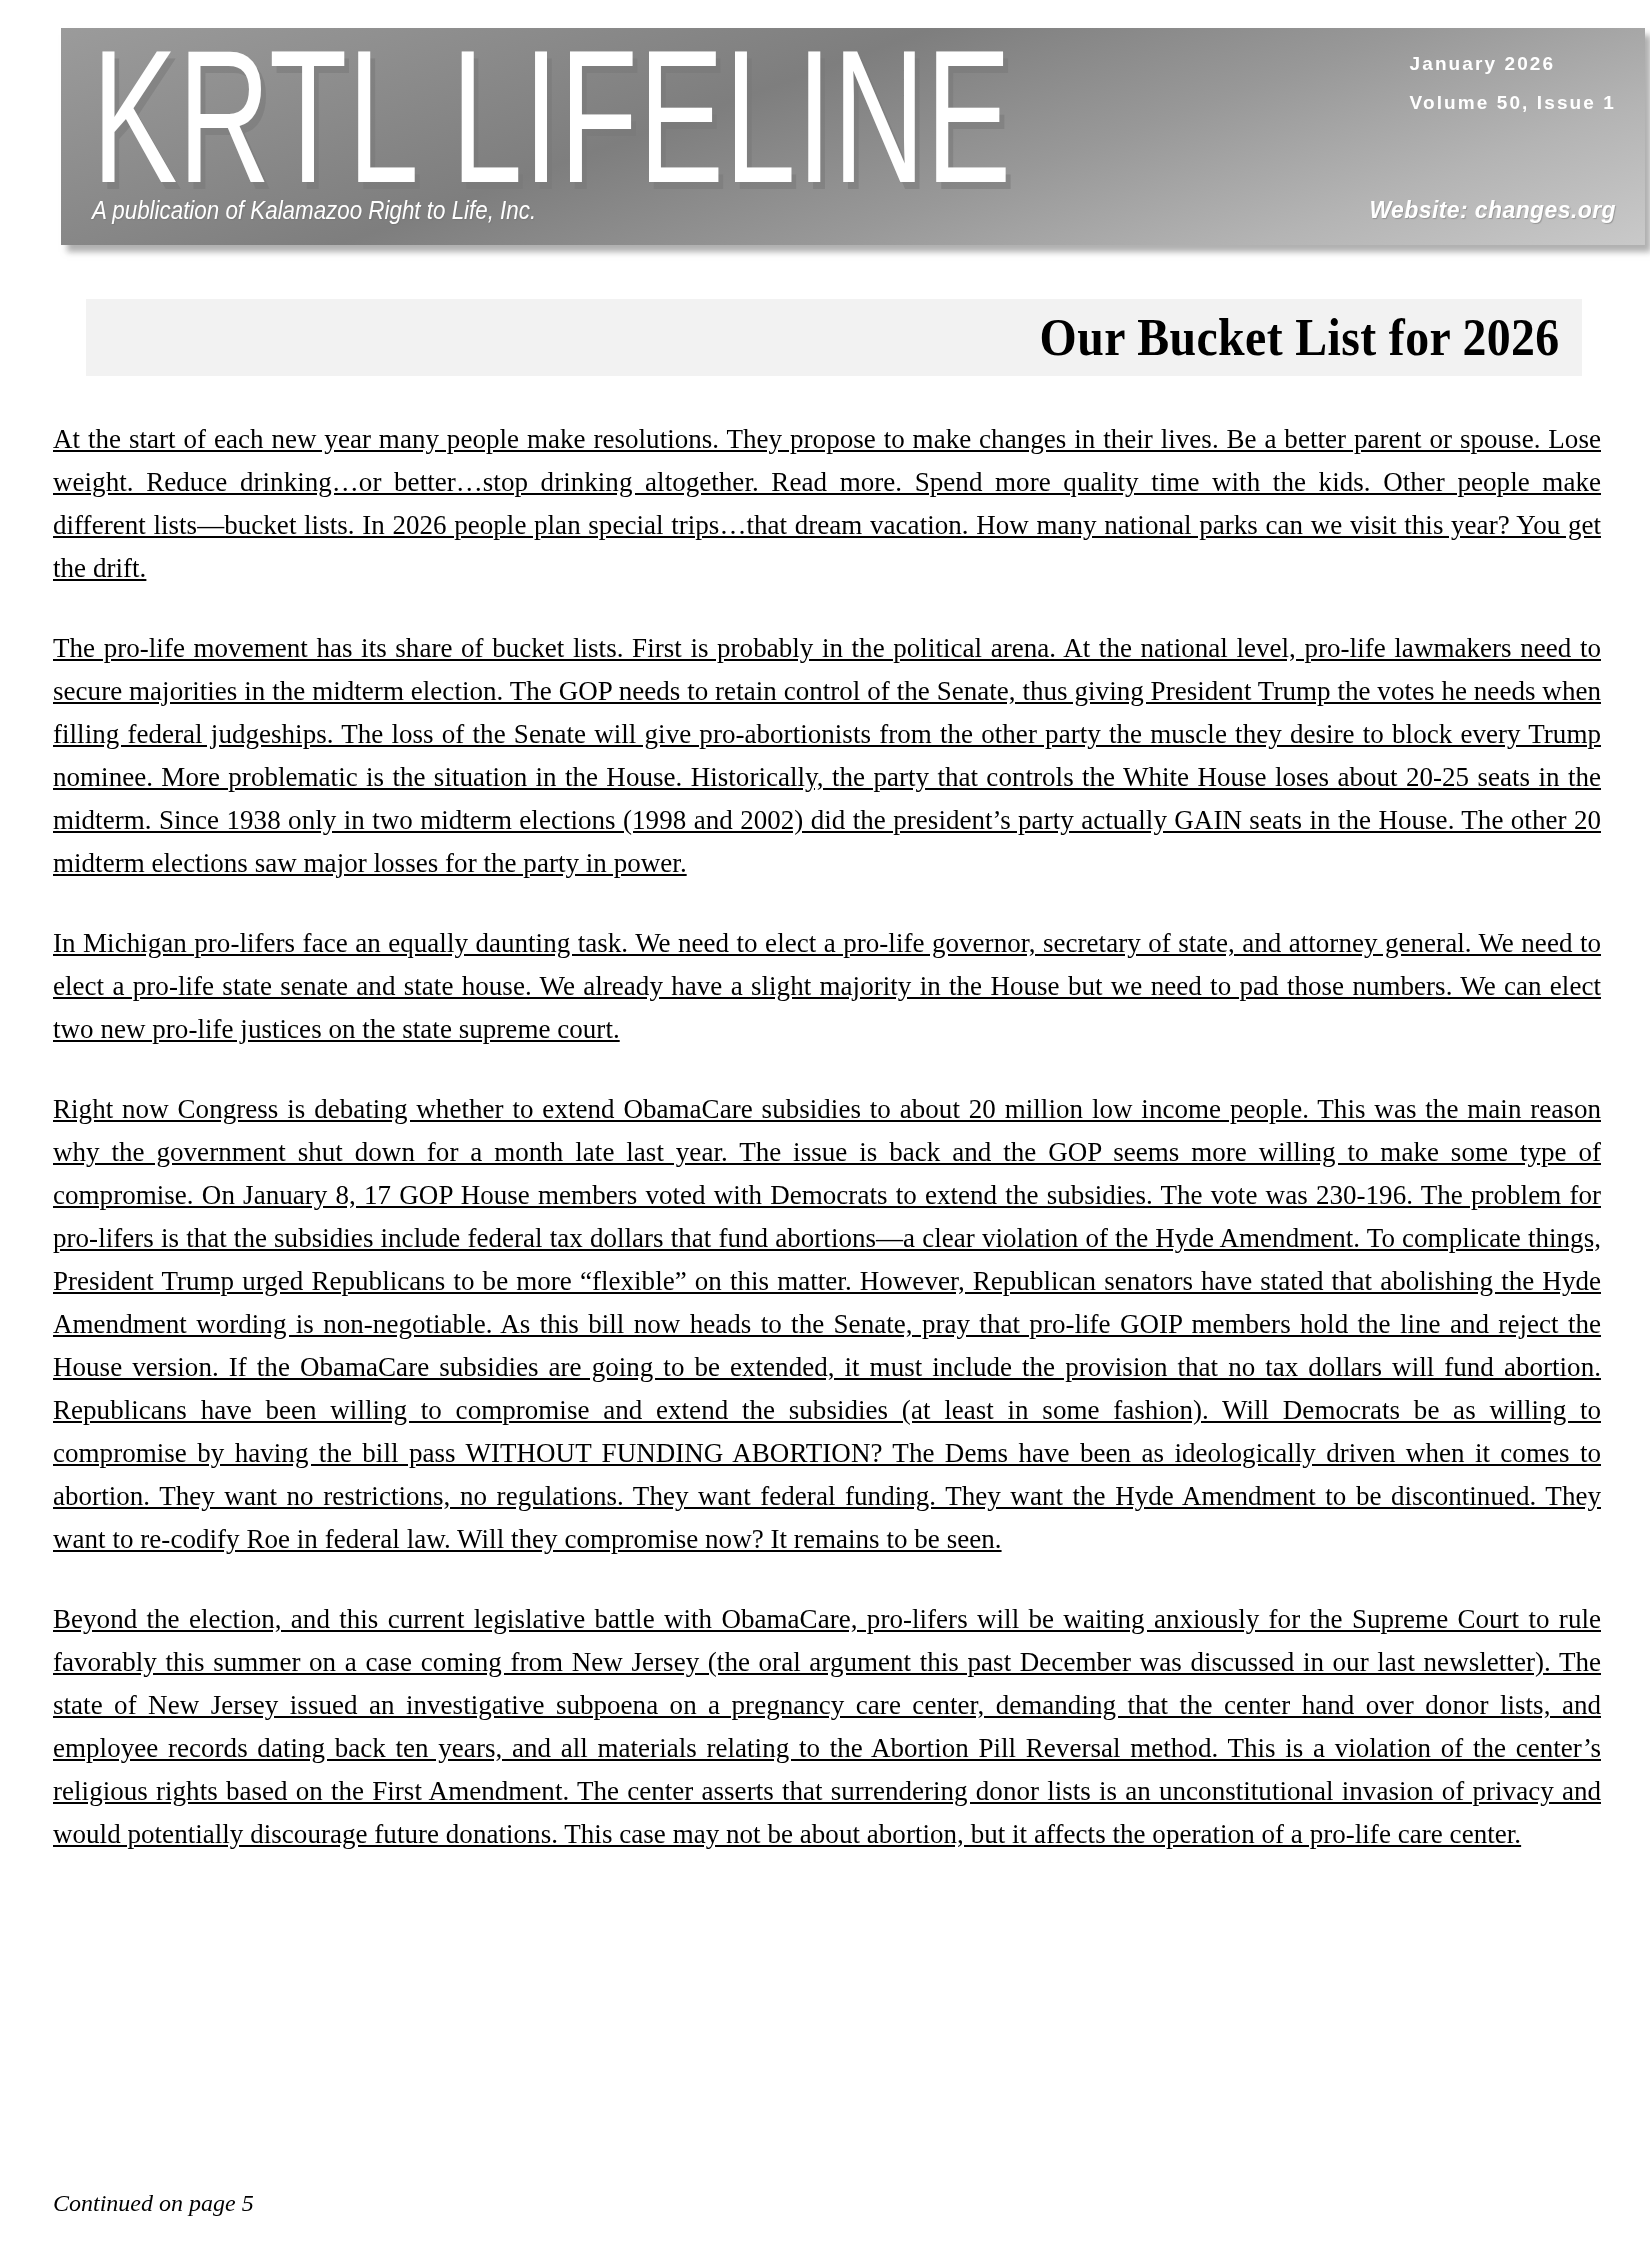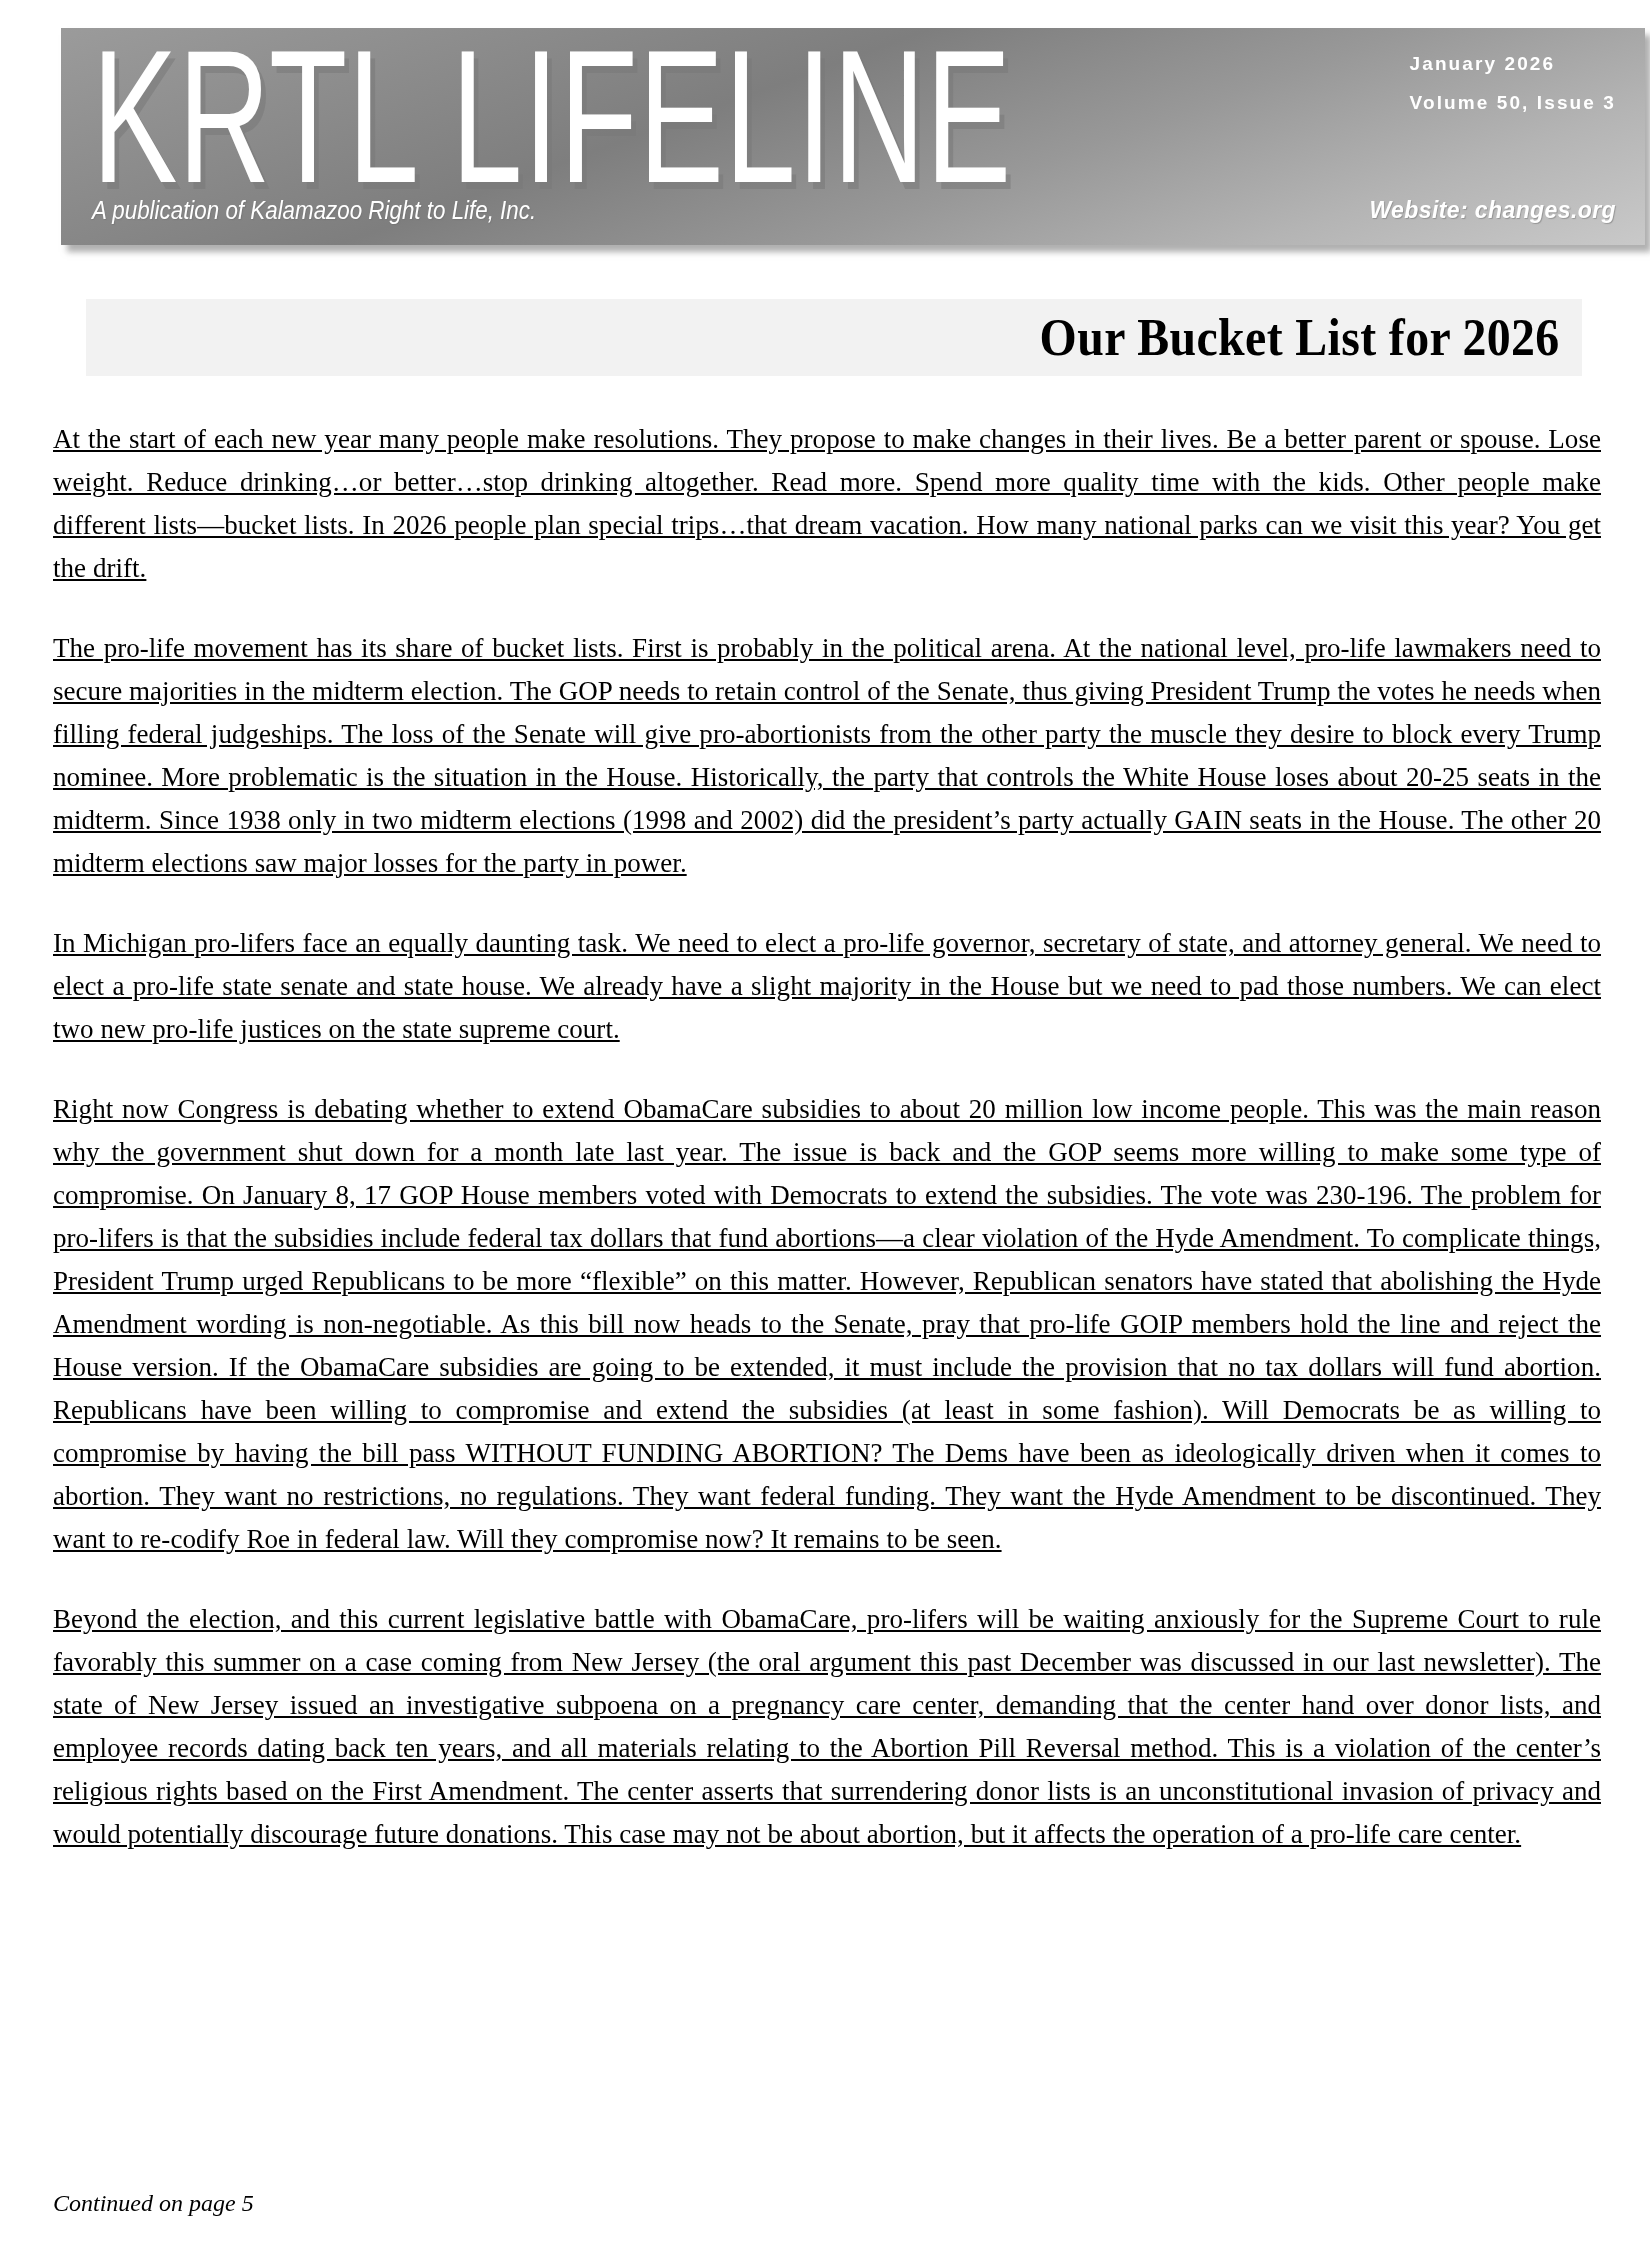--- a/index.html
+++ b/index.html
@@ -151,21 +151,21 @@
 </style>
 </head>
 <body>
 
 <div class="masthead-wrap">
   <div class="masthead">
     <div class="mast-title">KRTL LIFELINE</div>
     <div class="mast-tagline">A publication of Kalamazoo Right to Life, Inc.</div>
     <div class="mast-meta">
       <div>January 2026</div>
-      <div>Volume 50, Issue 3</div>
+      <div>Volume 50, Issue 1</div>
     </div>
     <div class="mast-web">Website: changes.org</div>
   </div>
 </div>
 
 <div class="headline-band">
   <h1 class="headline">Our Bucket List for 2026</h1>
 </div>
 
 <div class="article">

